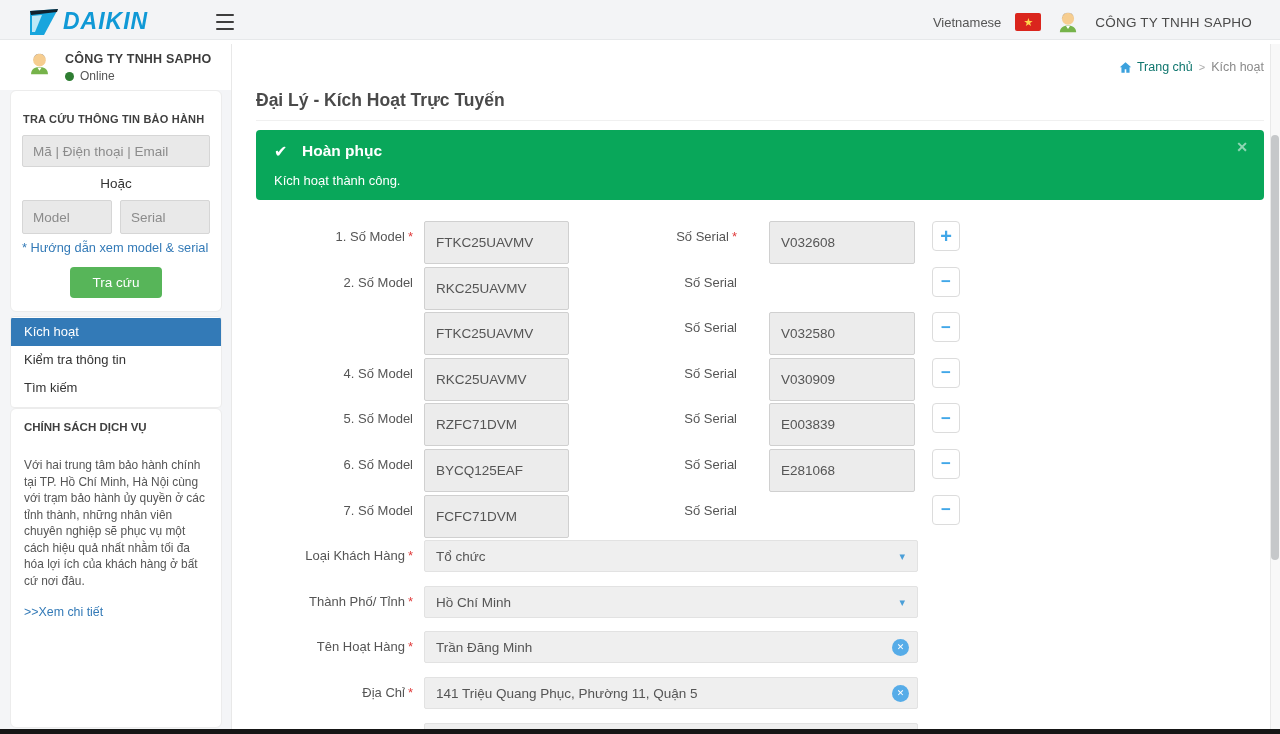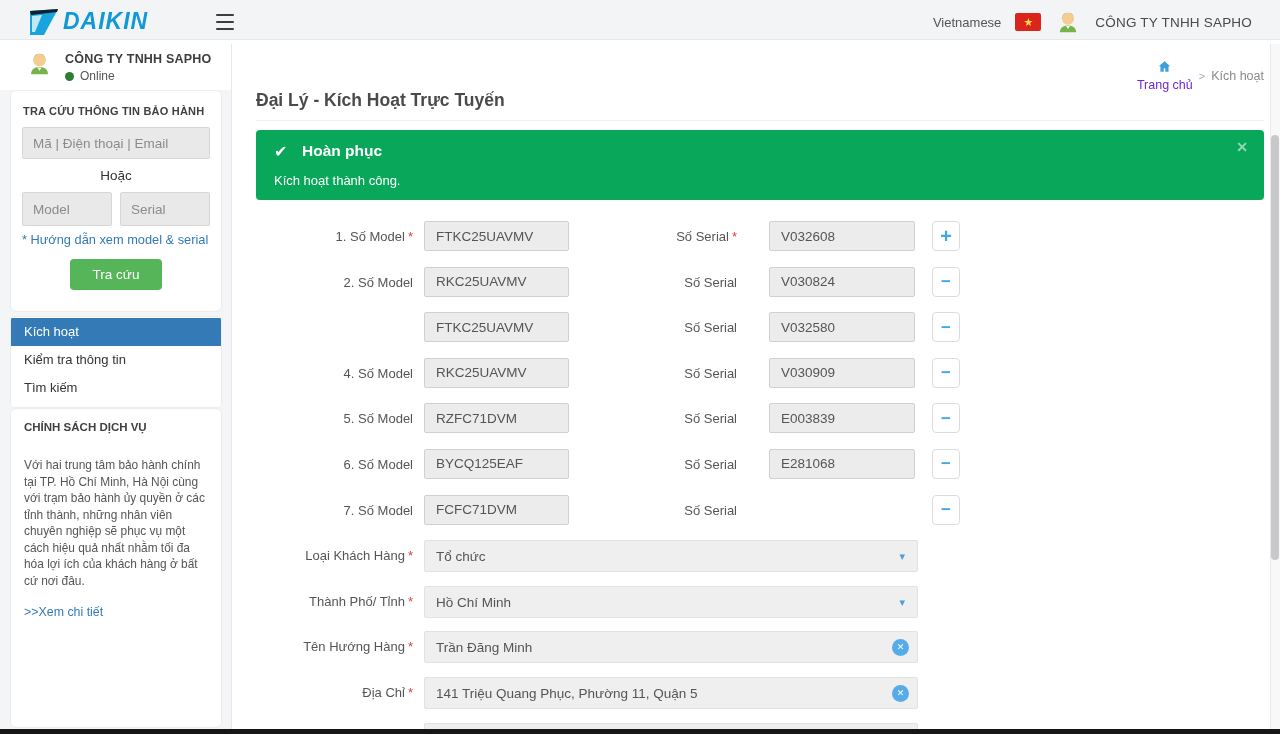--- a/index.html
+++ b/index.html
@@ -21,56 +21,56 @@
 
   
   .sidebar { position:absolute; top:44px; left:0; width:232px; height:690px; background:#f4f5f7; border-right:1px solid #e8e8e8; z-index:5; }
   .user-panel { position:absolute; top:0; left:0; width:100%; height:46px; background:#fff; padding:6px 0 0 26px; display:flex; gap:12px; }
   .user-meta { padding-top:2px; }
   .user-name { font-size:12.5px; font-weight:bold; color:#3c3c3c; letter-spacing:.2px; }
   .user-status { display:flex; align-items:center; gap:6px; margin-top:3px; }
   .status-dot { width:9px; height:9px; border-radius:50%; background:#2e7d32; }
   .status-text { font-size:12px; color:#555; }
   .card { position:absolute; left:10px; width:212px; background:#fff; border:1px solid #ececec; border-radius:6px; }
-  .lookup-card { top:46px; height:222px; padding:12px 11px; }
+  .lookup-card { top:46px; height:222px; padding:20px 11px; }
   .lookup-title { font-size:11px; font-weight:bold; color:#3f3f3f; letter-spacing:.2px; margin:2px 0 10px 1px; }
   .lk-input { width:100%; height:32px; background:#e9e9e9; border:1px solid #d6d6d6; border-radius:2px; font-size:13.5px; color:#555; padding:0 10px; font-family:inherit; }
   .lk-input::placeholder { color:#8b8b8b; opacity:1; }
   .or-label { text-align:center; font-size:13.5px; color:#333; margin:9px 0; }
   .lk-row { display:flex; gap:8px; }
   .lk-row .lk-input { width:50%; height:34px; }
   .guide-link { display:block; font-size:12.8px; color:#337ab7; margin:6px 0 12px; text-decoration:none; }
   .search-btn { display:block; margin:0 auto; width:92px; height:31px; background:#57b559; color:#fff; font-size:13.5px; border:none; border-radius:4px; cursor:pointer; font-family:inherit; }
   .nav-card { top:272px; height:92px; border-radius:4px; overflow:hidden; padding-top:1px; }
   .nav-item { height:28px; line-height:28px; padding-left:13px; font-size:13px; color:#333; cursor:pointer; }
   .nav-item.active { background:#337ab7; color:#fff; }
   .policy-card { top:364px; height:320px; padding:12px 13px; overflow:hidden; }
   .policy-title { font-size:11.5px; font-weight:bold; color:#3f3f3f; margin-bottom:24px; }
   .policy-p { font-size:11.9px; line-height:16.5px; color:#555; margin-bottom:11px; }
   .policy-link { display:block; font-size:12.4px; color:#337ab7; line-height:24px; text-decoration:none; }
 
   
   .main { position:absolute; top:44px; left:232px; width:1048px; height:690px; background:#fff; }
   .breadcrumb { position:absolute; top:16px; left:0; width:1032px; text-align:right; font-size:12.5px; display:flex; justify-content:flex-end; align-items:center; gap:6px; }
-  .bc-home { color:#6d28d9; text-decoration:none; display:flex; align-items:center; gap:5px;flex-direction:column; }
+  .bc-home { color:#0f766e; text-decoration:none; display:flex; align-items:center; gap:5px; }
   .bc-sep { color:#aaa; font-size:11px; }
   .bc-current { color:#8a8a8a; }
   .page-title { position:absolute; top:46px; left:24px; font-size:17.5px; color:#4a4a4a; }
   .title-divider { position:absolute; top:76px; left:24px; width:1008px; border-bottom:1px solid #f0f0f0; }
   .alert { position:absolute; top:86px; left:24px; width:1008px; height:70px; background:#09a75a; border-radius:4px; color:#fff; }
   .alert-check { position:absolute; left:18px; top:12px; font-size:16px; font-weight:bold; }
   .alert-title { position:absolute; left:46px; top:12px; font-size:15.5px; font-weight:bold; }
   .alert-msg { position:absolute; left:18px; top:43px; font-size:13px; }
   .alert-close { position:absolute; right:16px; top:9px; font-size:14px; color:rgba(255,255,255,.55); background:none; border:none; cursor:pointer; font-weight:bold; }
 
   .form-area { position:absolute; top:177px; left:0; width:1048px; }
   .device-row, .field-row { position:relative; height:45.6px; }
   .dr-label, .fr-label { position:absolute; left:0; width:181px; text-align:right; line-height:31px; font-size:13px; color:#555; }
   .required { color:#e03c3c; margin-left:3px; }
-  .dr-input { position:absolute; top:0; height:30px; background:#ececec; border:1px solid #d0d0d0; border-radius:2px; font-size:13.5px; color:#555; padding:0 11px; font-family:inherit; }
+  .dr-input { position:absolute; top:0; height:43px; background:#ececec; border:1px solid #d0d0d0; border-radius:2px; font-size:13.5px; color:#555; padding:0 11px; font-family:inherit; }
   .dr-model { left:192px; width:145px; }
   .dr-serial-label { position:absolute; left:380px; width:125px; text-align:right; line-height:31px; font-size:13px; color:#555; }
   .dr-serial { left:537px; width:146px; }
   .dr-btn { position:absolute; left:700px; top:0; width:28px; height:30px; background:#fff; border:1px solid #dcdcdc; border-radius:4px; color:#41a7e8; font-weight:bold; cursor:pointer; font-size:17px; line-height:1; display:flex; align-items:center; justify-content:center; padding:0; }
   .dr-btn.add { font-size:20px; }
 
   .fr-control { position:absolute; left:192px; top:0; width:494px; height:32px; background:#efefef; border:1px solid #e2e2e2; border-radius:2px; cursor:pointer; }
   .fr-value { position:absolute; left:11px; top:0; line-height:31px; font-size:13.5px; color:#555; }
   .chevron { position:absolute; right:12px; top:0; line-height:30px; font-size:11px; color:#4a9fd8; }
   .clear { position:absolute; right:8px; top:7px; width:17px; height:17px; border-radius:50%; background:#56ace8; color:#fff; font-size:9px; line-height:17px; text-align:center; cursor:pointer; }
@@ -196,21 +196,20 @@
   </div>
           <div class="device-row">
     <div class="dr-label">
       <span>2.</span>
       <span>Số Model</span>
     </div>
     <input class="dr-input dr-model" readonly="" value="RKC25UAVMV" style="">
     <div class="dr-serial-label">
       <span>Số Serial</span>
     </div>
-    <input class="dr-input dr-serial" readonly="" value="V030824" style="">
     <button class="dr-btn">−</button>
   </div>
           <div class="device-row">
     <input class="dr-input dr-model" readonly="" value="FTKC25UAVMV" style="">
     <div class="dr-serial-label">
       <span>Số Serial</span>
     </div>
     <input class="dr-input dr-serial" readonly="" value="V032580" style="">
     <button class="dr-btn">−</button>
   </div>
@@ -278,21 +277,21 @@
       <span>Thành Phố/ Tỉnh</span><span class="required">*</span>
     </div>
     <div class="fr-control">
       <span class="fr-value">Hồ Chí Minh</span>
       <span class="chevron">▾</span>
 
     </div>
   </div>
           <div class="field-row">
     <div class="fr-label">
-      <span>Tên Hướng Hàng</span><span class="required">*</span>
+      <span>Tên Hoạt Hàng</span><span class="required">*</span>
     </div>
     <div class="fr-control">
       <span class="fr-value">Trần Đăng Minh</span>
 
       <span class="clear">✕</span>
     </div>
   </div>
           <div class="field-row">
     <div class="fr-label">
       <span>Địa Chỉ</span><span class="required">*</span>

